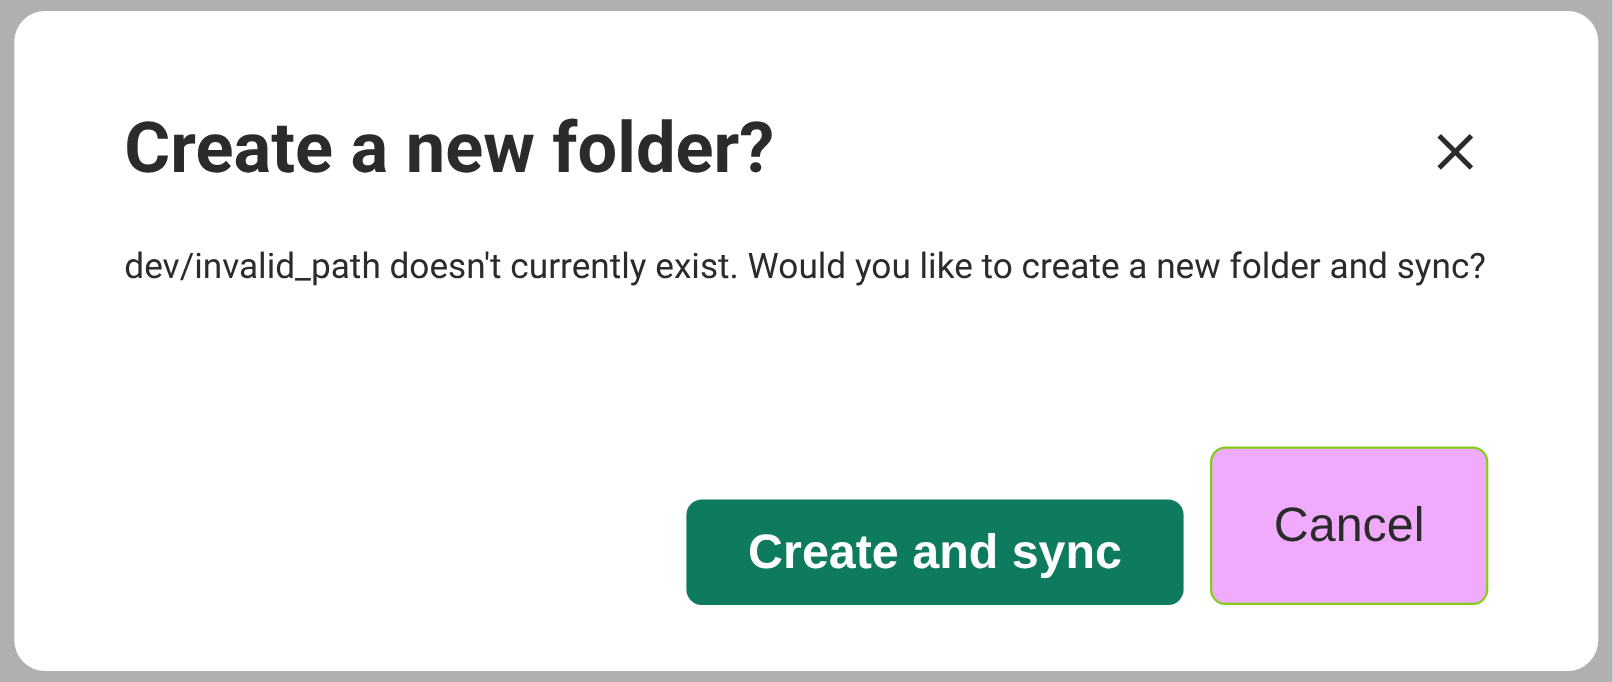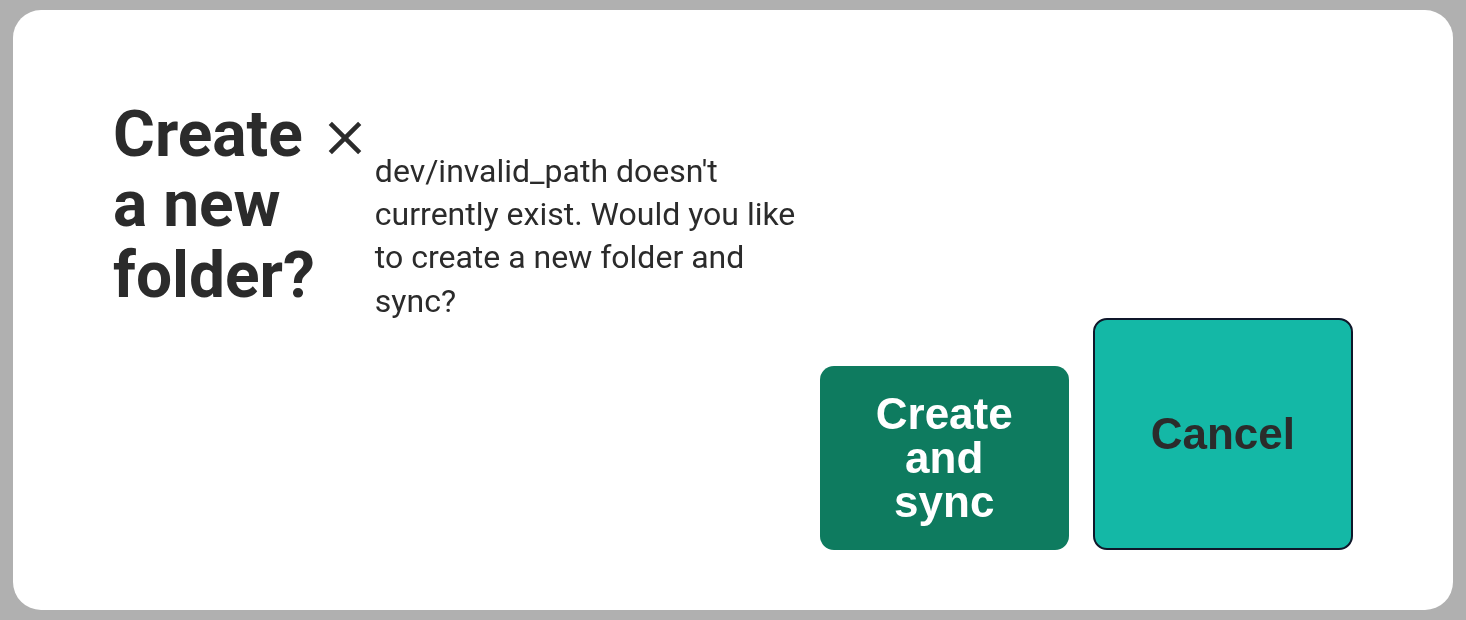--- a/index.html
+++ b/index.html
@@ -18,21 +18,21 @@
       overflow: hidden;
     }
     .dialog {
       background: #ffffff;
       border-radius: 28px;
       width: 1440px;
       height: 600px;
       padding: 90px 100px 60px 100px;
       position: relative;
       display: flex;
-      flex-direction: row;
+      flex-direction: column;
     }
     .dialog-header {
       display: flex;
       justify-content: space-between;
       align-items: flex-start;
     }
     .dialog-title {
       font-size: 64px;
       font-weight: 700;
       color: #2b2b2b;
@@ -76,24 +76,24 @@
       cursor: pointer;
       border: none;
       line-height: 1;
     }
     .btn-primary {
       background: #0e7b5f;
       color: #ffffff;
       margin-top: 48px;
     }
     .btn-secondary {
-      background: #14b8a6;
+      background: #f0abfc;
       color: #2b2b2b;
-      border: 2px solid #0f172a;
-      font-weight: 700;
+      border: 2px solid #84cc16;
+      font-weight: 400;
     }
   </style>
 </head>
 <body>
 
 <div class="dialog">
   <div class="dialog-header">
     <h1 class="dialog-title">Create a new folder?</h1>
     <button class="close-btn" aria-label="Close">
       <span>

